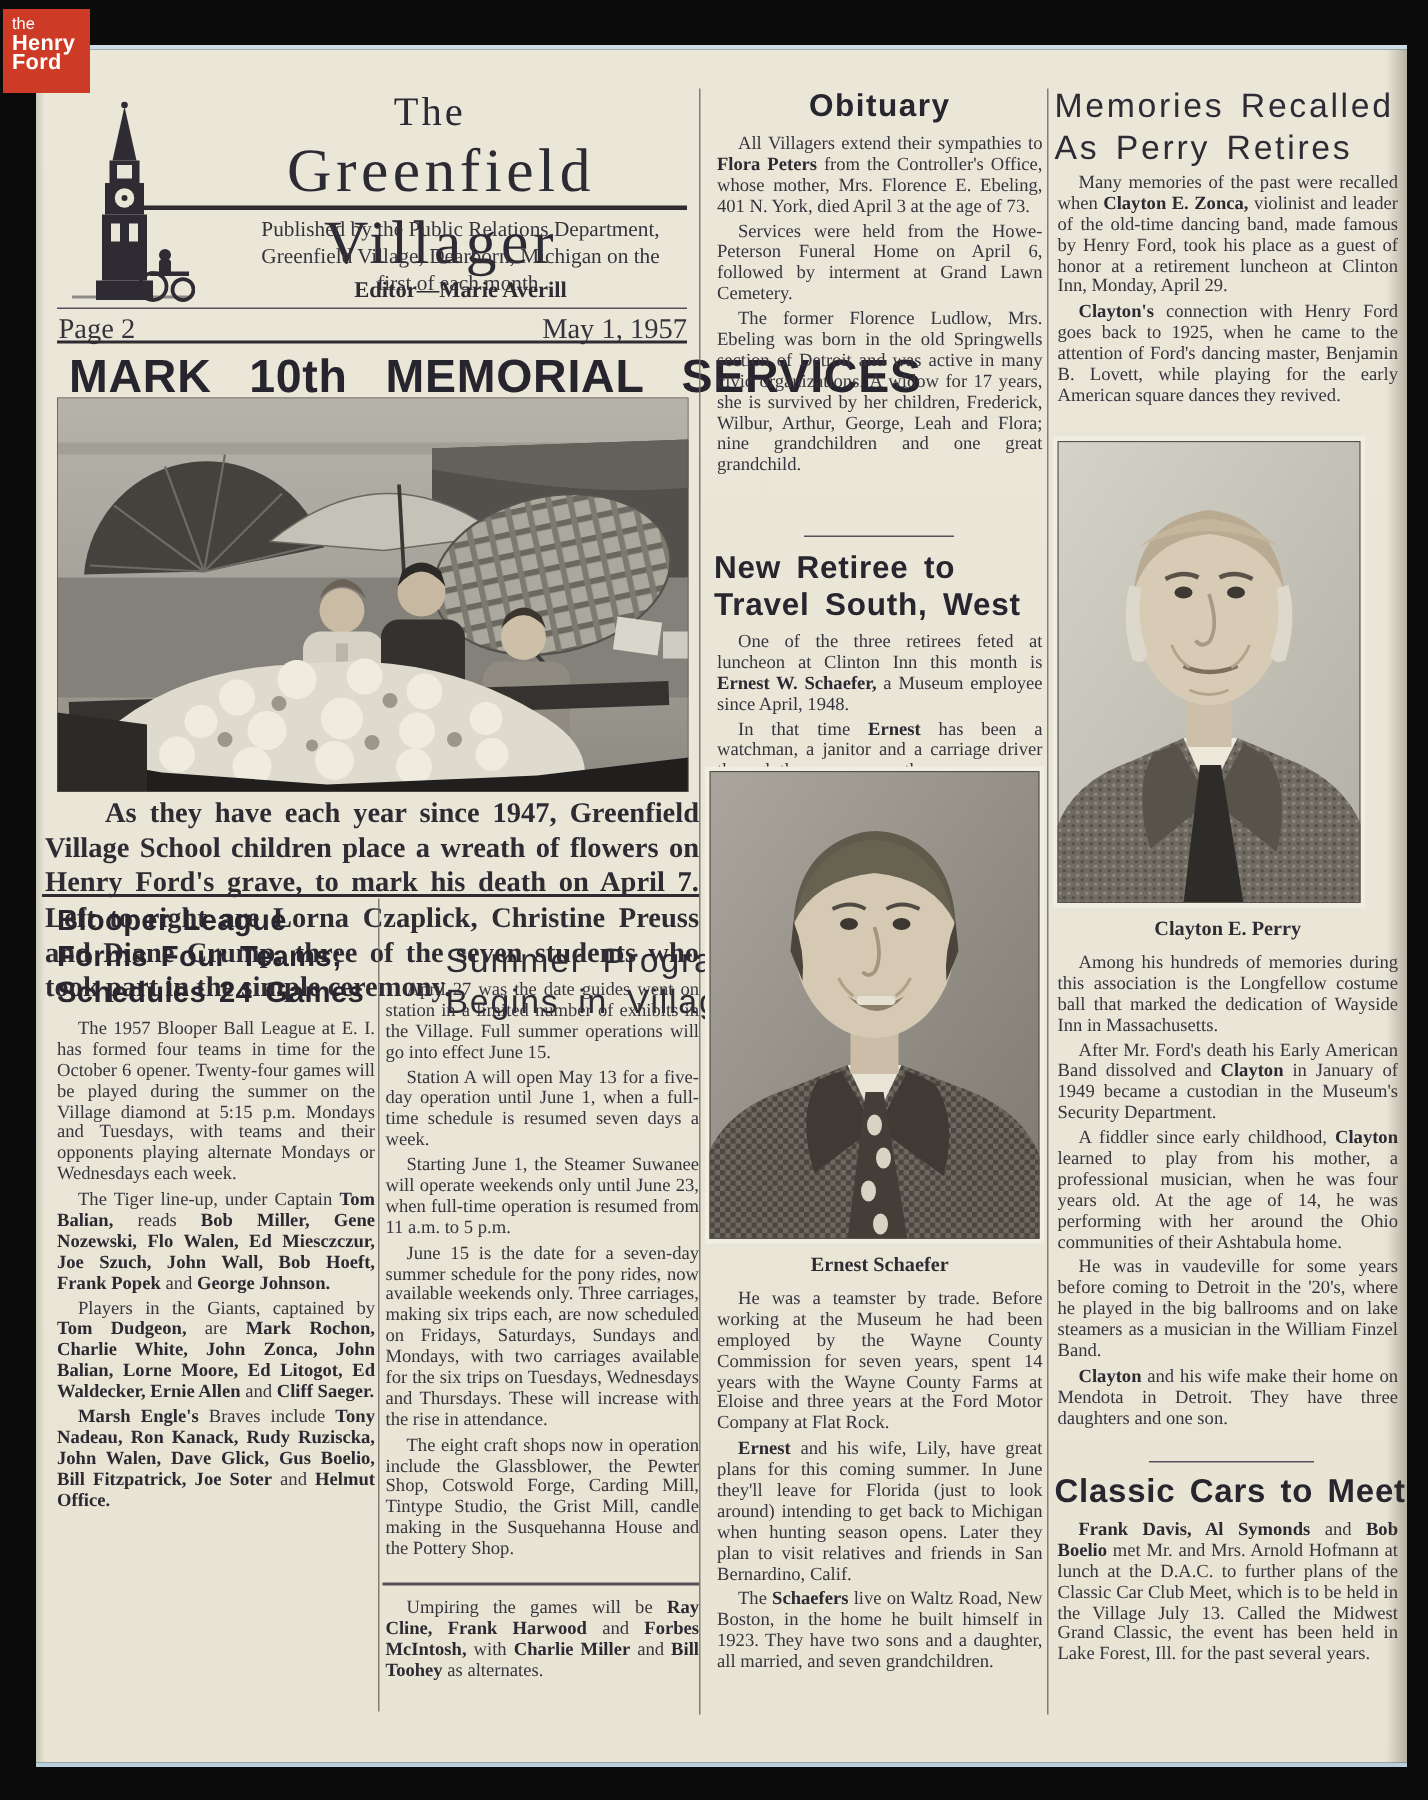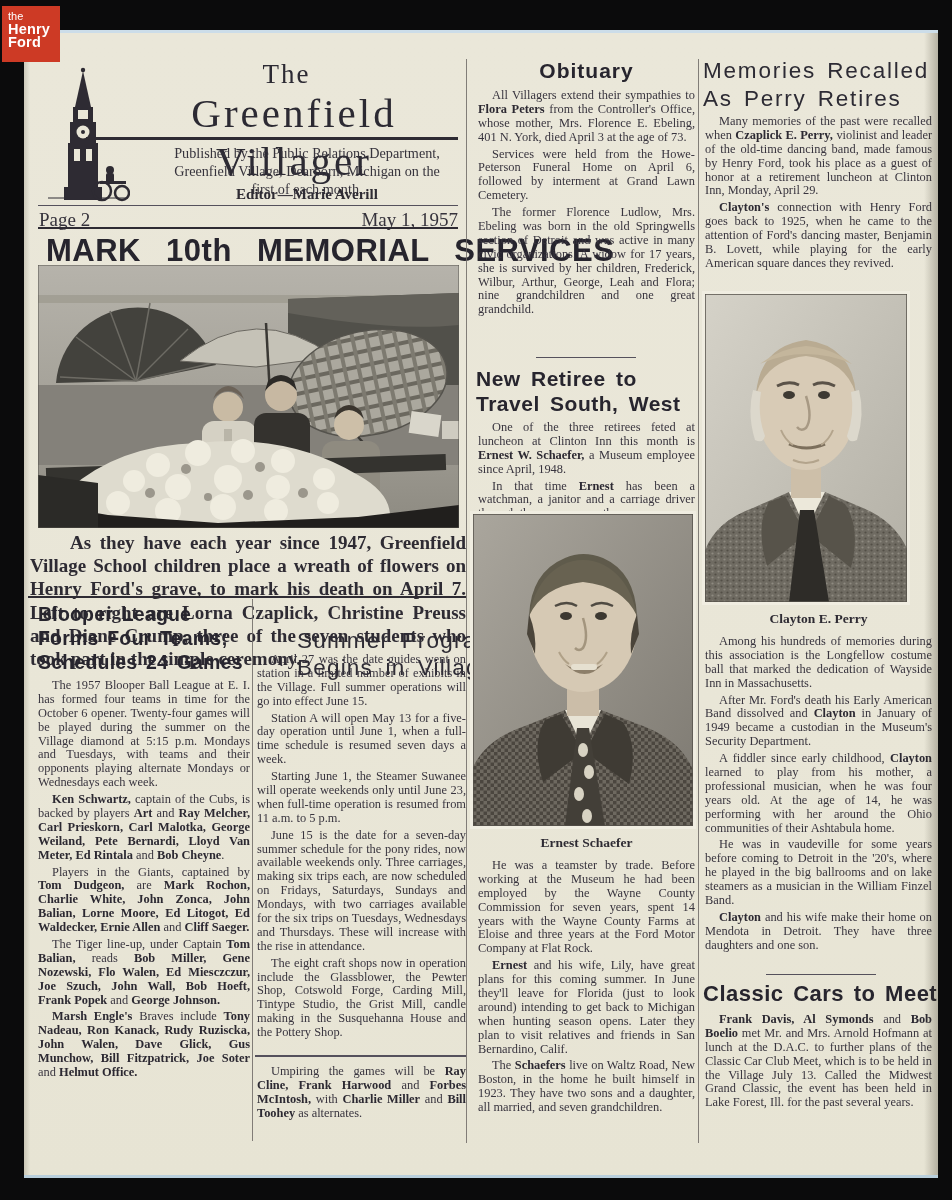--- a/index.html
+++ b/index.html
@@ -180,24 +180,23 @@
 
   <div class="abs vrule" style="left:228px;top:566px;height:542px;"></div>
   <div class="abs vrule" style="left:442px;top:26px;height:1084px;"></div>
   <div class="abs vrule" style="left:674px;top:26px;height:1084px;"></div>
 
   <div class="abs sans h-bold blooper-h" style="left:14px;top:570px;width:212px;">Blooper League
 Forms Four Teams;
 Schedules 24 Games</div>
   <div class="abs btext" style="left:14px;top:646px;width:212px;">
       <p>The 1957 Blooper Ball League at E. I. has formed four teams in time for the October 6 opener. Twenty-four games will be played during the summer on the Village diamond at 5:15 p.m. Mondays and Tuesdays, with teams and their opponents playing alternate Mondays or Wednesdays each week.</p>
-      <p><b>Ken Schwartz,</b> captain of the Cubs, is backed by players <b>Art</b> and <b>Ray Melcher, Carl Prieskorn, Carl Malotka, George Weiland, Pete Bernardi, Lloyd Van Meter, Ed Rintala</b> and <b>Bob Cheyne</b>.</p>
+      <p>The Tiger line-up, under Captain <b>Tom Balian,</b> reads <b>Bob Miller, Gene Nozewski, Flo Walen, Ed Miesczczur, Joe Szuch, John Wall, Bob Hoeft, Frank Popek</b> and <b>George Johnson.</b></p>
       <p>Players in the Giants, captained by <b>Tom Dudgeon,</b> are <b>Mark Rochon, Charlie White, John Zonca, John Balian, Lorne Moore, Ed Litogot, Ed Waldecker, Ernie Allen</b> and <b>Cliff Saeger.</b></p>
-      <p>The Tiger line-up, under Captain <b>Tom Balian,</b> reads <b>Bob Miller, Gene Nozewski, Flo Walen, Ed Miesczczur, Joe Szuch, John Wall, Bob Hoeft, Frank Popek</b> and <b>George Johnson.</b></p>
-      <p><b>Marsh Engle's</b> Braves include <b>Tony Nadeau, Ron Kanack, Rudy Ruziscka, John Walen, Dave Glick, Gus Munchow, Bill Fitzpatrick, Joe Soter</b> and <b>Helmut Office.</b></p>
+      <p><b>Marsh Engle's</b> Braves include <b>Tony Nadeau, Ron Kanack, Rudy Ruziscka, John Walen, Dave Glick, Gus Boelio, Bill Fitzpatrick, Joe Soter</b> and <b>Helmut Office.</b></p>
     </div>
 
   <div class="abs sans h-light summer-h" style="left:233px;top:595px;width:210px;margin-left:40px;">Summer Program
 Begins in Village</div>
   <div class="abs btext" style="left:233px;top:620px;width:209px;">
       <p>April 27 was the date guides went on station in a limited number of exhibits in the Village. Full summer operations will go into effect June 15.</p>
       <p>Station A will open May 13 for a five-day operation until June 1, when a full-time schedule is resumed seven days a week.</p>
       <p>Starting June 1, the Steamer Suwanee will operate weekends only until June 23, when full-time operation is resumed from 11 a.m. to 5 p.m.</p>
       <p>June 15 is the date for a seven-day summer schedule for the pony rides, now available weekends only. Three carriages, making six trips each, are now scheduled on Fridays, Saturdays, Sundays and Mondays, with two carriages available for the six trips on Tuesdays, Wednesdays and Thursdays. These will increase with the rise in attendance.</p>
       <p>The eight craft shops now in operation include the Glassblower, the Pewter Shop, Cotswold Forge, Carding Mill, Tintype Studio, the Grist Mill, candle making in the Susquehanna House and the Pottery Shop.</p>
@@ -272,21 +271,21 @@
   <div class="abs serif photocap" style="left:454px;top:802px;width:217px;">Ernest Schaefer</div>
   <div class="abs btext" style="left:454px;top:826px;width:217px;">
       <p>He was a teamster by trade. Before working at the Museum he had been employed by the Wayne County Commission for seven years, spent 14 years with the Wayne County Farms at Eloise and three years at the Ford Motor Company at Flat Rock.</p>
       <p><b>Ernest</b> and his wife, Lily, have great plans for this coming summer. In June they'll leave for Florida (just to look around) intending to get back to Michigan when hunting season opens. Later they plan to visit relatives and friends in San Bernardino, Calif.</p>
       <p>The <b>Schaefers</b> live on Waltz Road, New Boston, in the home he built himself in 1923. They have two sons and a daughter, all married, and seven grandchildren.</p>
     </div>
 
   <div class="abs sans h-light memories-h" style="left:679px;top:24px;width:232px;">Memories Recalled
 As Perry Retires</div>
   <div class="abs btext" style="left:681px;top:82px;width:227px;">
-      <p>Many memories of the past were recalled when <b>Czaplick E. Perry,</b> violinist and leader of the old-time dancing band, made famous by Henry Ford, took his place as a guest of honor at a retirement luncheon at Clinton Inn, Monday, April 29.</p>
+      <p>Many memories of the past were recalled when <b>Clayton E. Zonca,</b> violinist and leader of the old-time dancing band, made famous by Henry Ford, took his place as a guest of honor at a retirement luncheon at Clinton Inn, Monday, April 29.</p>
       <p><b>Clayton's</b> connection with Henry Ford goes back to 1925, when he came to the attention of Ford's dancing master, Benjamin B. Lovett, while playing for the early American square dances they revived.</p>
     </div>
 
   <div class="abs" style="left:678px;top:258px;width:208px;height:314px;background:#f0ede1;padding:3px;box-sizing:border-box;">
     <svg width="202" height="308" viewBox="0 0 202 308">
       <defs>
         <linearGradient id="pbg" x1="0" y1="0" x2="1" y2="1">
           <stop offset="0" stop-color="#d5d2c8"></stop>
             <stop offset="1" stop-color="#b2afa5"></stop>
         </linearGradient>

